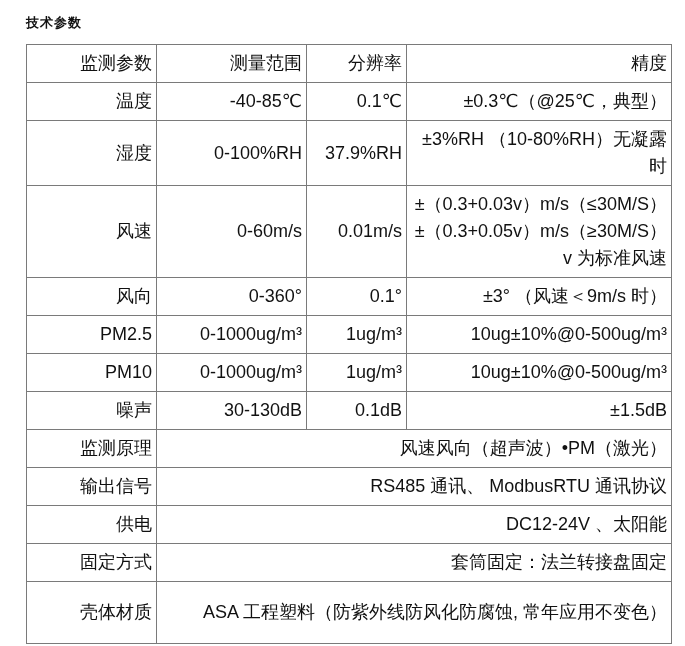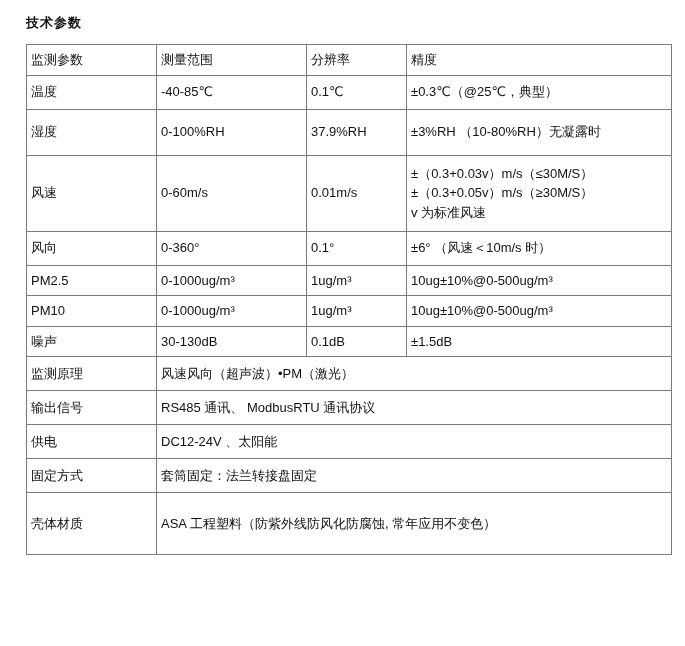--- a/index.html
+++ b/index.html
@@ -29,23 +29,23 @@
     color: #111;
   }
   table.spec {
     border-collapse: collapse;
     width: 645px;
     margin-left: 6px;
     table-layout: fixed;
   }
   table.spec td, table.spec th {
     border: 1px solid #7a7a7a;
-    text-align: left;
+    text-align: right;
     vertical-align: middle;
-    font-size: 13px;
+    font-size: 18px;
     font-weight: normal;
     padding: 5px 4px;
     line-height: 1.5;
     color: #111;
   }
   th.hdr {
     font-size: 13.5px;
     padding: 6px 4px;
   }
   col.c1 { width: 130px; }
@@ -105,21 +105,21 @@
           <td>0-60m/s</td>
           <td>0.01m/s</td>
           <td class="cell-multi">±（0.3+0.03v）m/s（≤30M/S）
 ±（0.3+0.05v）m/s（≥30M/S）
 v 为标准风速</td>
         </tr>
         <tr class="row-mid">
           <td>风向</td>
           <td>0-360°</td>
           <td>0.1°</td>
-          <td>±6° （风速＜10m/s 时）</td>
+          <td>±3° （风速＜9m/s 时）</td>
         </tr>
         <tr class="row-std">
           <td>PM2.5</td>
           <td>0-1000ug/m³</td>
           <td>1ug/m³</td>
           <td>10ug±10%@0-500ug/m³</td>
         </tr>
         <tr class="row-std">
           <td>PM10</td>
           <td>0-1000ug/m³</td>

